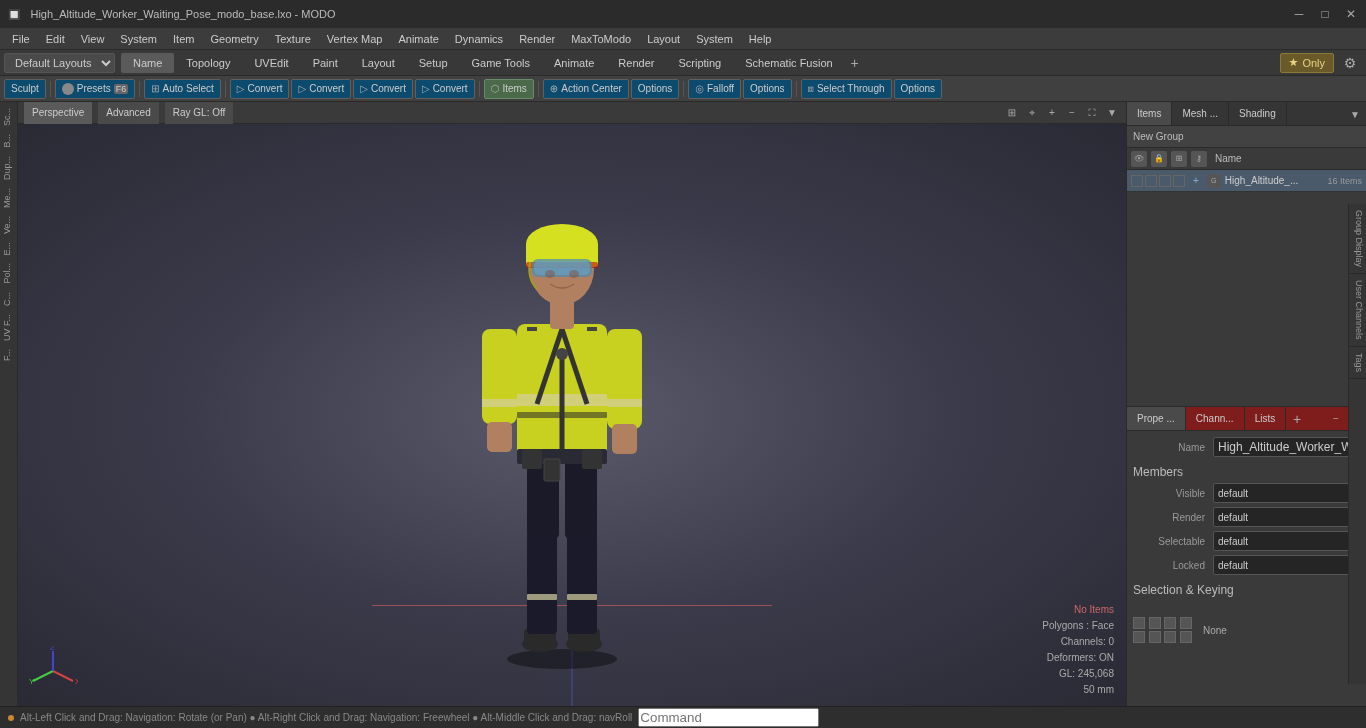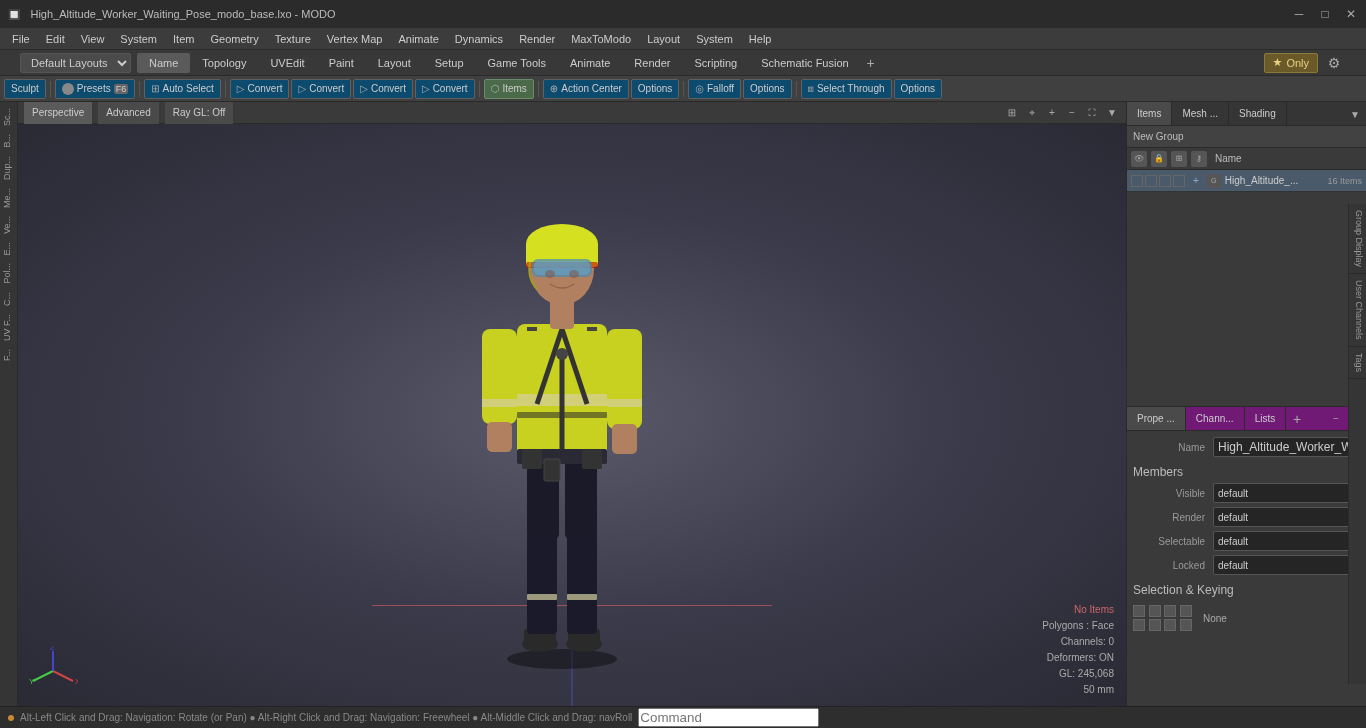--- a/index.html
+++ b/index.html
@@ -9,21 +9,21 @@
     #titlebar { height: 28px; background: #2b2b2b; display: flex; align-items: center; justify-content: space-between; padding: 0 8px; color: #bbb; font-size: 11px; }
     #titlebar-left { display: flex; align-items: center; gap: 6px; }
     #titlebar-right { display: flex; gap: 12px; }
     .title-btn { width: 14px; height: 14px; display: flex; align-items: center; justify-content: center; cursor: pointer; color: #aaa; font-size: 12px; }
 
     
     #menubar { height: 22px; background: #3c3c3c; display: flex; align-items: center; padding: 0 4px; border-bottom: 1px solid #2a2a2a; }
     .menu-item { padding: 0 8px; height: 100%; display: flex; align-items: center; cursor: pointer; color: #ccc; font-size: 11px; }
 
     
-    #layoutbar { height: 26px; background: #383838; display: flex; align-items: center; padding: 0 20px; border-bottom: 1px solid #2a2a2a; }
+    #layoutbar { height: 26px; background: #383838; display: flex; align-items: center; padding: 0 4px; border-bottom: 1px solid #2a2a2a; }
     .layout-dropdown { background: #4a4a4a; border: 1px solid #555; color: #ccc; padding: 2px 6px; font-size: 11px; height: 20px; cursor: pointer; border-radius: 2px; margin-right: 6px; }
     .layout-tab { padding: 0 12px; height: 20px; display: flex; align-items: center; cursor: pointer; color: #ccc; font-size: 11px; border-radius: 2px; }
     .layout-tab.active { background: #5a5a5a; }
     .layout-tab-add { width: 20px; height: 20px; display: flex; align-items: center; justify-content: center; cursor: pointer; color: #aaa; font-size: 14px; }
     .layout-only { background: #6a5a2a; border: 1px solid #8a7a3a; color: #e8d080; padding: 2px 8px; font-size: 11px; border-radius: 2px; height: 20px; display: flex; align-items: center; margin-left: auto; cursor: pointer; }
     .layout-star { color: #e8d080; margin-right: 4px; }
 
     
     #toolbar { height: 26px; background: #404040; display: flex; align-items: center; padding: 0 4px; border-bottom: 1px solid #2a2a2a; gap: 2px; }
     .tb-btn { height: 20px; padding: 0 6px; background: #0c4a6e; border: 1px solid #606060; color: #ccc; font-size: 10px; cursor: pointer; border-radius: 2px; display: flex; align-items: center; gap: 3px; white-space: nowrap; }
@@ -76,38 +76,38 @@
     .items-row { height: 22px; display: flex; align-items: center; padding: 0 4px; gap: 4px; border-bottom: 1px solid #333; }
     .items-row.selected { background: #4a5a6a; }
     .items-row-icon { width: 14px; height: 14px; background: #555; border-radius: 2px; display: flex; align-items: center; justify-content: center; font-size: 7px; color: #aaa; }
     .items-row-name { flex: 1; font-size: 10px; color: #ccc; overflow: hidden; text-overflow: ellipsis; white-space: nowrap; }
     .items-row-count { font-size: 9px; color: #999; }
     .items-checkboxes { display: flex; gap: 2px; }
     .items-cb { width: 12px; height: 12px; border: 1px solid #666; background: transparent; cursor: pointer; }
 
     
     #props-panel { height: 300px; border-top: 1px solid #2a2a2a; display: flex; flex-direction: column; }
-    #props-tabs { height: 24px; background: #701a75; display: flex; align-items: center; border-bottom: 1px solid #2a2a2a; }
+    #props-tabs { height: 24px; background: #7f1d1d; display: flex; align-items: center; border-bottom: 1px solid #2a2a2a; }
     .props-tab { padding: 0 10px; height: 100%; display: flex; align-items: center; font-size: 10px; cursor: pointer; color: #ccc; border-right: 1px solid #2a2a2a; }
     .props-tab.active { background: #4a4a4a; }
     .props-add { width: 22px; height: 24px; display: flex; align-items: center; justify-content: center; cursor: pointer; color: #aaa; font-size: 14px; }
     .props-expand { margin-left: auto; display: flex; }
     .props-exp-btn { width: 20px; height: 24px; display: flex; align-items: center; justify-content: center; cursor: pointer; color: #aaa; font-size: 10px; }
 
     #props-content { flex: 1; overflow-y: auto; padding: 6px; }
     .prop-row { display: flex; align-items: center; margin-bottom: 4px; }
     .prop-label { width: 80px; font-size: 10px; color: #999; text-align: right; padding-right: 8px; flex-shrink: 0; }
     .prop-value { flex: 1; }
     .prop-input { width: 100%; background: #252525; border: 1px solid #555; color: #ccc; font-size: 12px; padding: 2px 4px; border-radius: 2px; }
     .prop-section { font-size: 12px; color: #bbb; margin: 8px 0 4px 0; font-weight: normal; }
     .prop-dropdown { width: 100%; background: #252525; border: 1px solid #555; color: #ccc; font-size: 10px; padding: 1px 4px; border-radius: 2px; appearance: none; cursor: pointer; position: relative; display: flex; align-items: center; justify-content: space-between; height: 20px; }
     .prop-dropdown-arrow { font-size: 8px; color: #888; }
 
     
-    .sel-keying-section { margin-top: 8px; }
+    .sel-keying-section { margin-top: 20px; }
     #keying-grid { display: grid; grid-template-columns: repeat(4, 1fr); gap: 2px; width: 60px; }
     .keying-dot { width: 12px; height: 12px; background: #555; border: 1px solid #666; cursor: pointer; }
     #select-items-btn { background: #505050; border: 1px solid #666; color: #ccc; font-size: 10px; padding: 3px 10px; cursor: pointer; border-radius: 2px; display: flex; align-items: center; justify-content: center; }
 
     
     #right-vtabs { width: 18px; background: #353535; display: flex; flex-direction: column; border-left: 1px solid #2a2a2a; }
     .rvt { writing-mode: vertical-rl; font-size: 9px; color: #999; padding: 6px 2px; cursor: pointer; white-space: nowrap; overflow: hidden; border-bottom: 1px solid #2a2a2a; }
 
     
     #statusbar { height: 22px; background: #2e2e2e; border-top: 1px solid #222; display: flex; align-items: center; padding: 0 8px; gap: 6px; font-size: 10px; color: #888; }

